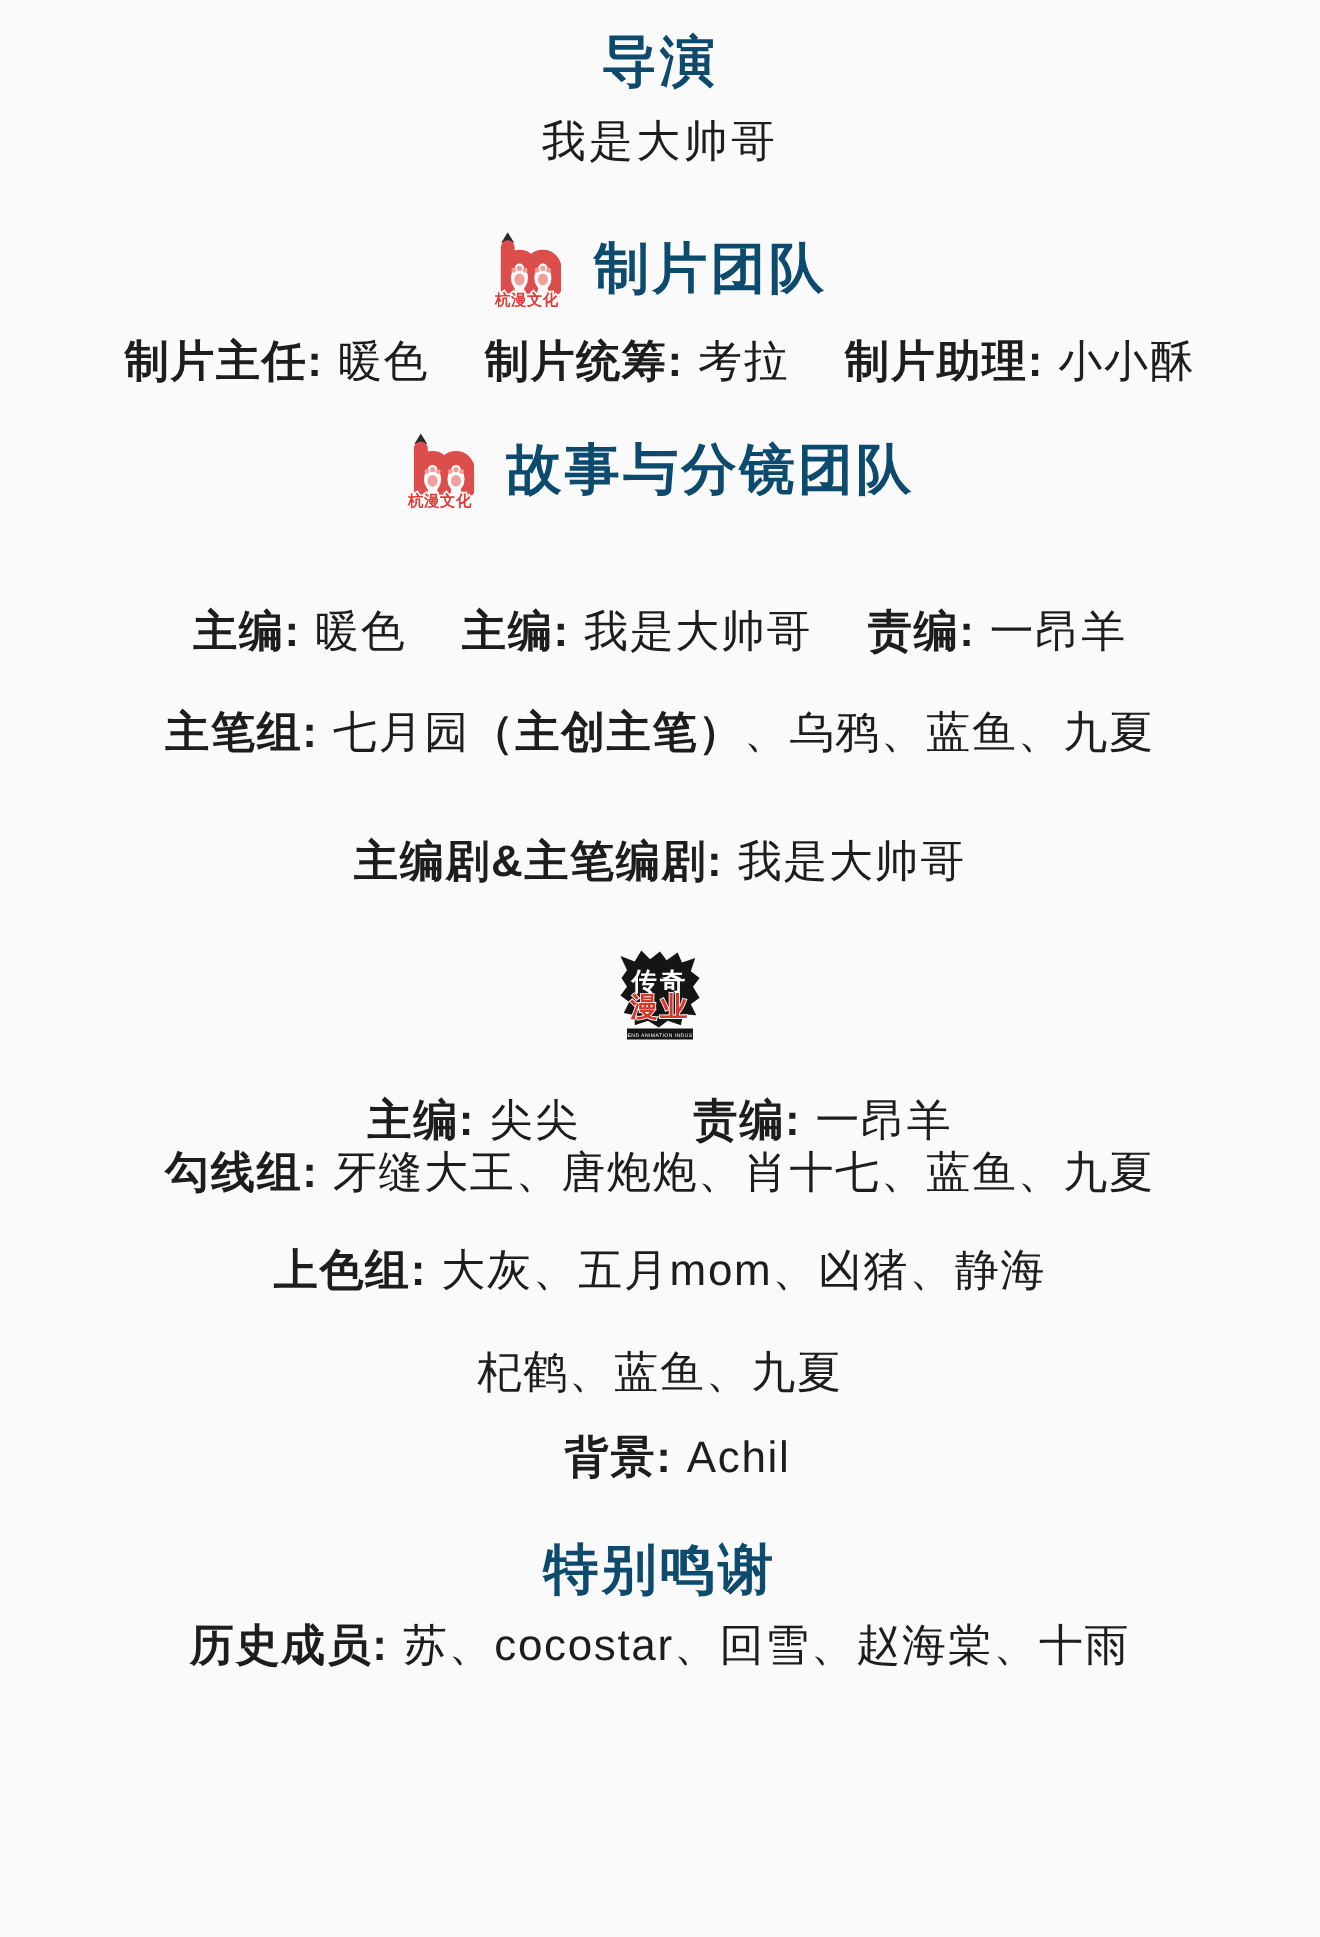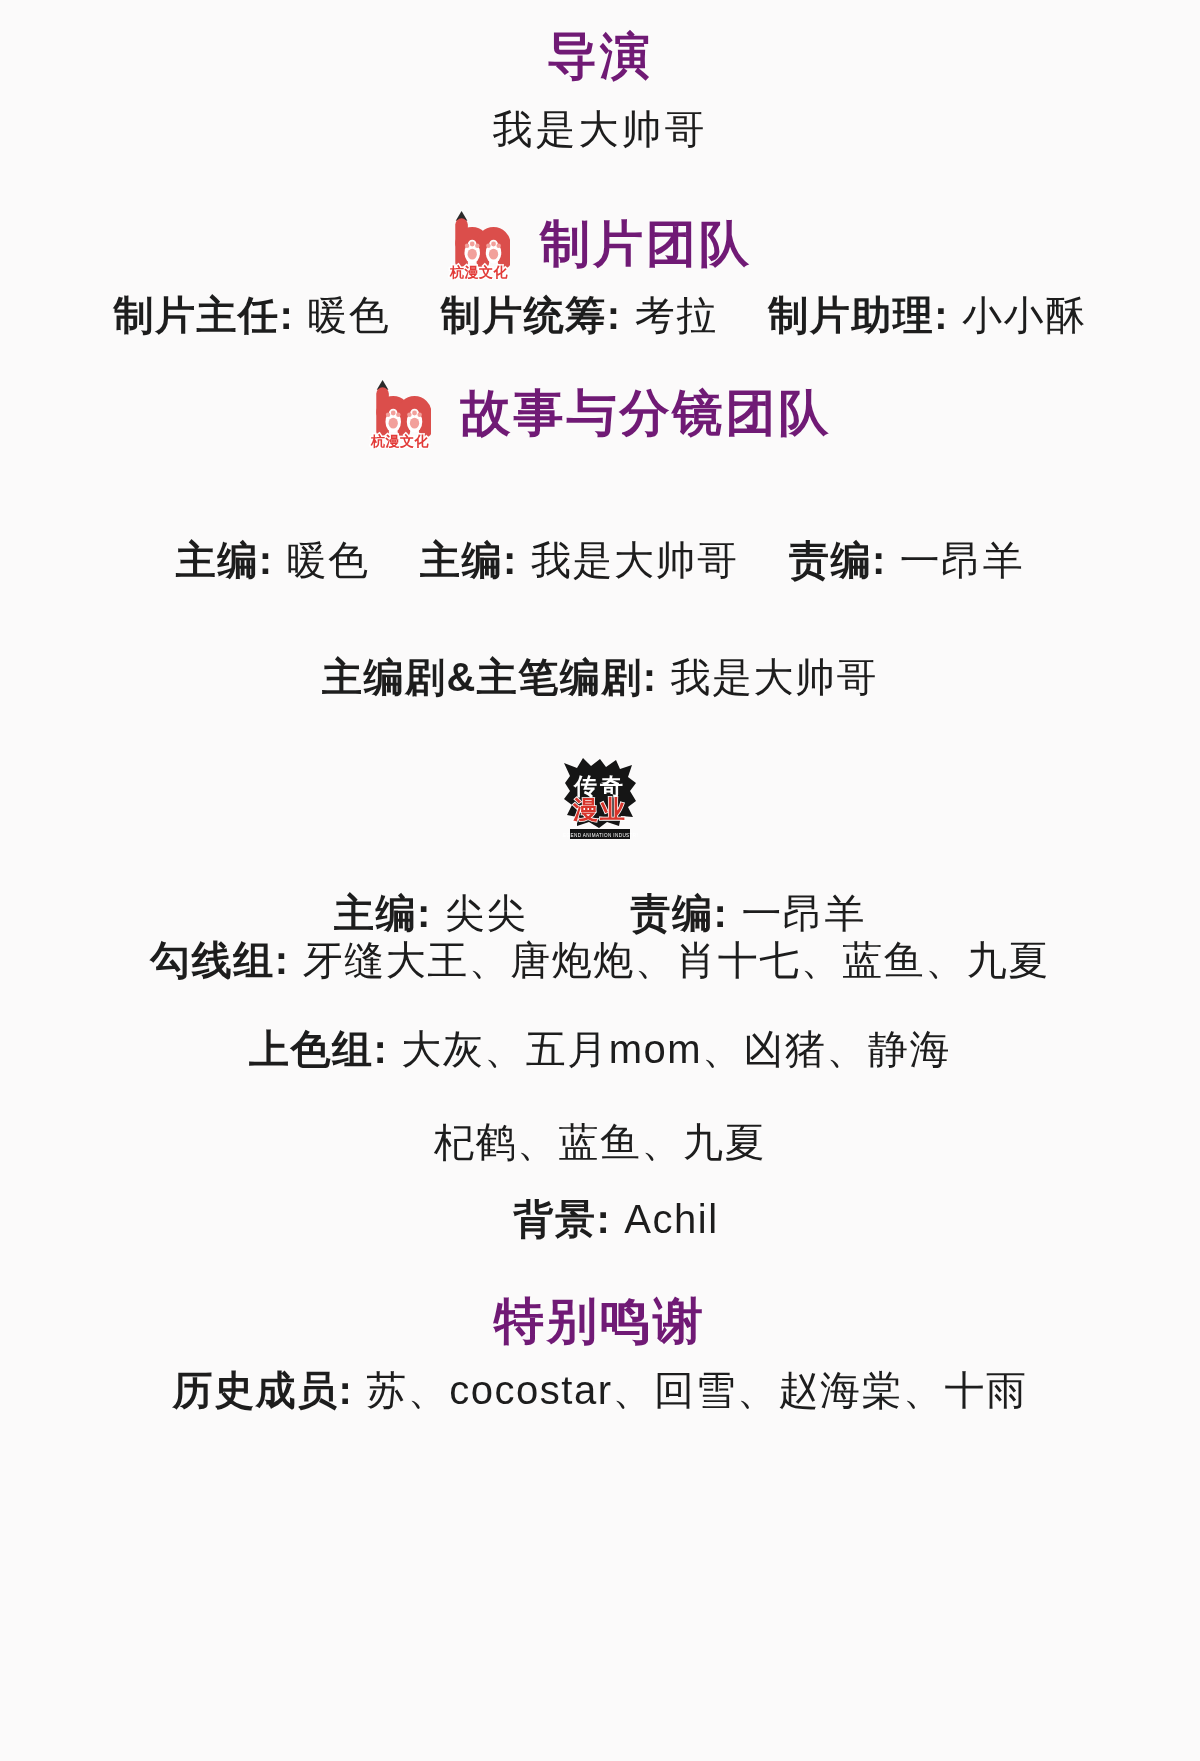--- a/index.html
+++ b/index.html
@@ -5,21 +5,21 @@
   html,body{margin:0;padding:0;}
   body{
     width:1200px;height:1761px;
     background:#FBFAFA;
     color:#1D1D1D;
     font-family:"Liberation Sans","DejaVu Sans",sans-serif;
     overflow:hidden;
   }
   .page{width:100%;height:100%;text-align:center;}
   .heading{
-    font-size:50px;font-weight:800;color:#701a75;
+    font-size:50px;font-weight:800;color:#0c4a6e;
     letter-spacing:3px;line-height:56px;margin:0;
   }
   .line{
     font-size:40px;line-height:47px;letter-spacing:1.5px;white-space:nowrap;
   }
   .lbl{font-weight:700;margin-right:13px;}
   .val{font-weight:400;}
   .boldseg{font-weight:700;}
   .group{display:inline-block;margin:0 19px;white-space:nowrap;}
   .wide-gap .group{margin:0 45px;}
@@ -56,21 +56,21 @@
         <circle cx="41.7" cy="38.8" r="2.3" fill="#F2A09B"></circle>
         <circle cx="47" cy="37" r="2.5" fill="#F2A09B"></circle>
         <circle cx="52.3" cy="38.8" r="2.3" fill="#F2A09B"></circle>
         <ellipse cx="47" cy="47.5" rx="4.8" ry="5.6" fill="#F2A09B"></ellipse>
       </g>
       <text x="32" y="71" font-size="14.5" font-weight="bold" fill="#E23B38" stroke="#FFFFFF" stroke-width="3" paint-order="stroke" text-anchor="middle" letter-spacing="0.5">杭漫文化</text>
     </svg>
     <span class="heading">制片团队</span>
   </div>
 
-  <div class="line" style="margin-top:12px;">
+  <div class="line" style="margin-top:26px;">
     <span class="group"><span class="lbl">制片主任:</span><span class="val">暖色</span></span>
     <span class="group"><span class="lbl">制片统筹:</span><span class="val">考拉</span></span>
     <span class="group"><span class="lbl">制片助理:</span><span class="val">小小酥</span></span>
   </div>
 
   <div class="team-header" style="margin-top:38px;">
     <svg class="logo-m" viewBox="0 0 64 74">
       <polygon points="8,13 14,3 20,13" fill="#2A2A2A"></polygon>
       <path d="M14 57 V17" stroke="#DB4E4B" stroke-width="13" stroke-linecap="round" fill="none"></path>
       <path d="M14 37 a11 11 0 0 1 22 0 V56" stroke="#DB4E4B" stroke-width="13" stroke-linecap="round" fill="none"></path>
@@ -93,20 +93,23 @@
     </svg>
     <span class="heading">故事与分镜团队</span>
   </div>
 
   <div class="line" style="margin-top:88px;">
     <span class="group"><span class="lbl">主编:</span><span class="val">暖色</span></span>
     <span class="group"><span class="lbl">主编:</span><span class="val">我是大帅哥</span></span>
     <span class="group"><span class="lbl">责编:</span><span class="val">一昂羊</span></span>
   </div>
 
+  <div class="line" style="margin-top:45px;">
+    <span class="lbl">主笔组:</span><span class="val">七月园</span><span class="boldseg">（主创主笔）</span><span class="val">、乌鸦、蓝鱼、九夏</span>
+  </div>
 
   <div class="line" style="margin-top:70px;">
     <span class="lbl">主编剧&amp;主笔编剧:</span><span class="val">我是大帅哥</span>
   </div>
 
   <div class="team-header" style="margin-top:55px;">
     <svg class="logo-legend" viewBox="0 0 76 86">
       <path d="M8 20 L2 7 L15 12 L21 2 L29 10 L38 3 L44 11 L54 4 L58 13 L70 9 L66 21 L74 27 L68 35 L74 45 L66 51 L71 61 L59 60 L57 70 L45 66 L37 72 L27 66 L15 70 L15 61 L5 59 L10 49 L2 43 L8 35 L3 27 Z" fill="#151515"></path>
       <text x="38" y="38" font-size="23" font-weight="bold" fill="#FFFFFF" text-anchor="middle" letter-spacing="3">传奇</text>
       <text x="38" y="62" font-size="25" font-weight="bold" fill="#D8352C" stroke="#FFFFFF" stroke-width="1.6" paint-order="stroke" text-anchor="middle" letter-spacing="2">漫业</text>

